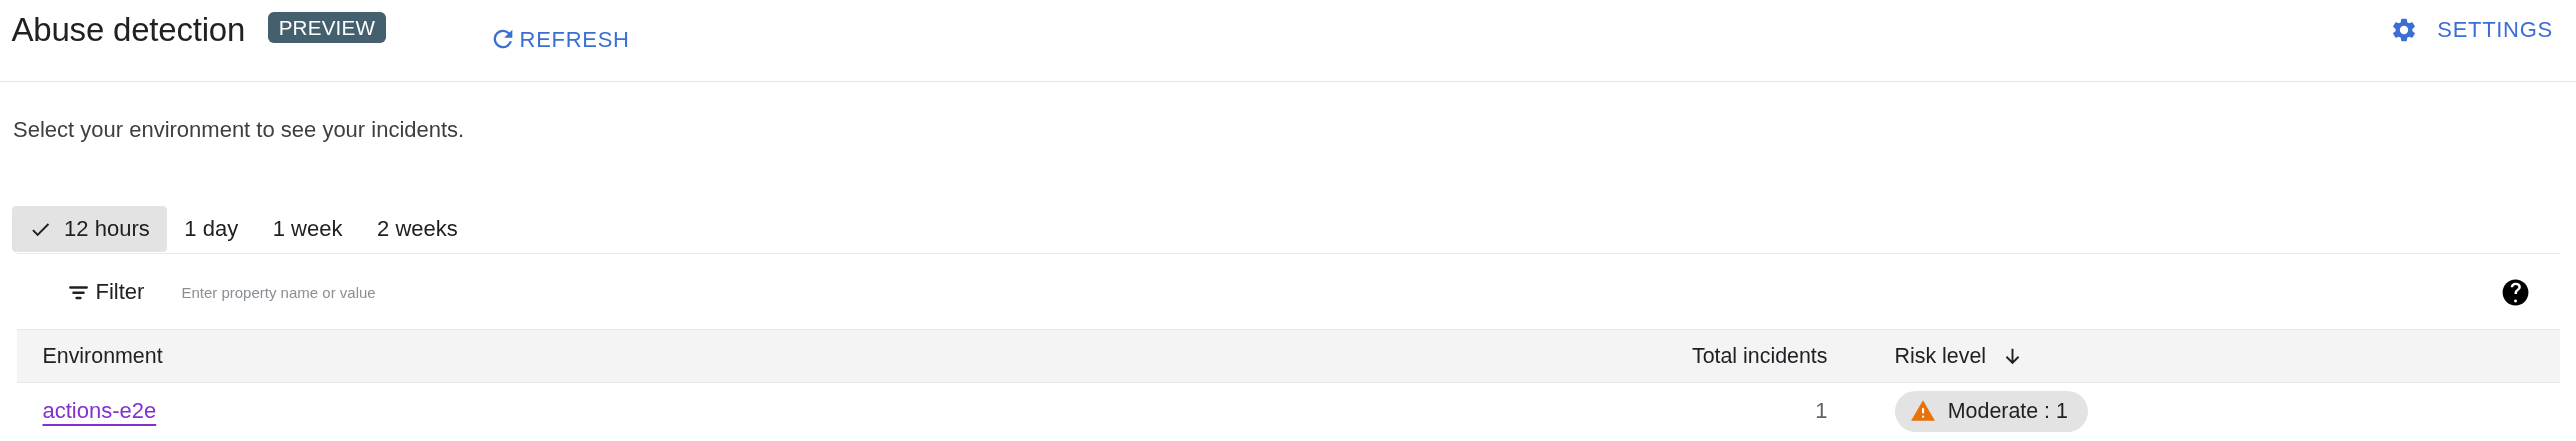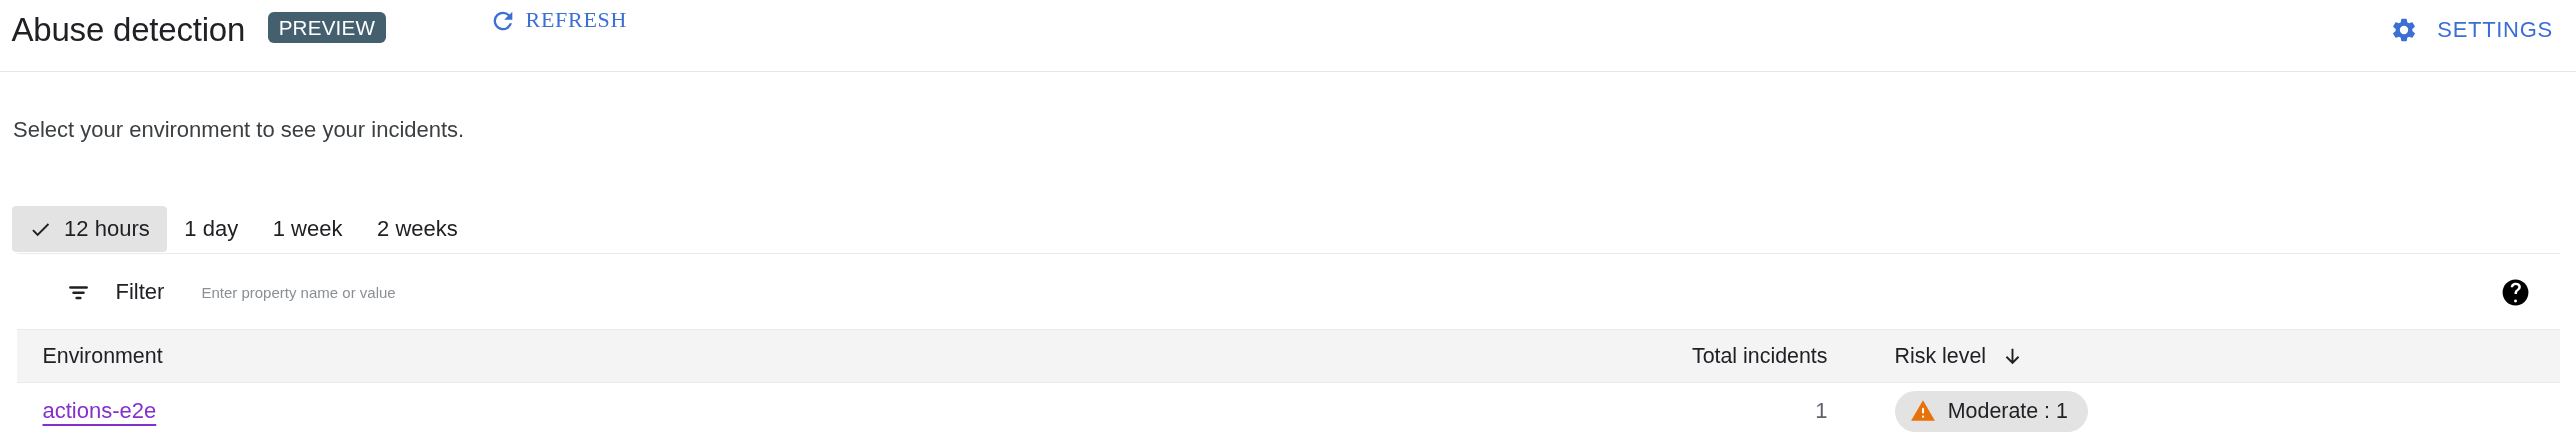--- a/index.html
+++ b/index.html
@@ -12,21 +12,21 @@
     background: #ffffff;
     font-family: "Liberation Sans", sans-serif;
     color: #202124;
     overflow: hidden;
     -webkit-font-smoothing: antialiased;
   }
 
   
   .header {
     position: relative;
-    height: 72px;
+    height: 82px;
     border-bottom: 1.6px solid #e4e6e8;
     box-sizing: border-box;
     display: flex;
     align-items: center;
   }
   .page-title {
     position: absolute;
     left: 11.5px;
     top: 6.6px;
     font-size: 33px;
@@ -49,27 +49,26 @@
     line-height: 31px;
     letter-spacing: 0.2px;
     white-space: nowrap;
   }
   .refresh-btn {
     position: absolute;
     left: 482px;
     top: 6.6px;
     height: 46px;
     display: flex;
-    align-items: flex-start;
-    gap: 9px;
+    align-items: flex-end;
+    gap: 3px;
     padding: 0 6.6px;
     cursor: pointer;
     background: none;
     border: 0;
-    font-family: Liberation Serif, serif;
   }
   .refresh-label {
     color: #3b6fd4;
     font-size: 22px;
     font-weight: 500;
     letter-spacing: 0.7px;
     white-space: nowrap;
   }
   .settings-btn {
     position: absolute;
@@ -144,21 +143,21 @@
     top: 253px;
     height: 77px;
     border-top: 1.6px solid #e8eaed;
     box-sizing: border-box;
     display: flex;
     align-items: center;
   }
   .filter-btn {
     display: flex;
     align-items: center;
-    gap: 25px;
+    gap: 5px;
     margin-left: 43px;
     cursor: pointer;
     background: none;
     border: 0;
     font-family: inherit;
   }
   .filter-label {
     font-size: 22px;
     font-weight: 500;
     color: #202124;

